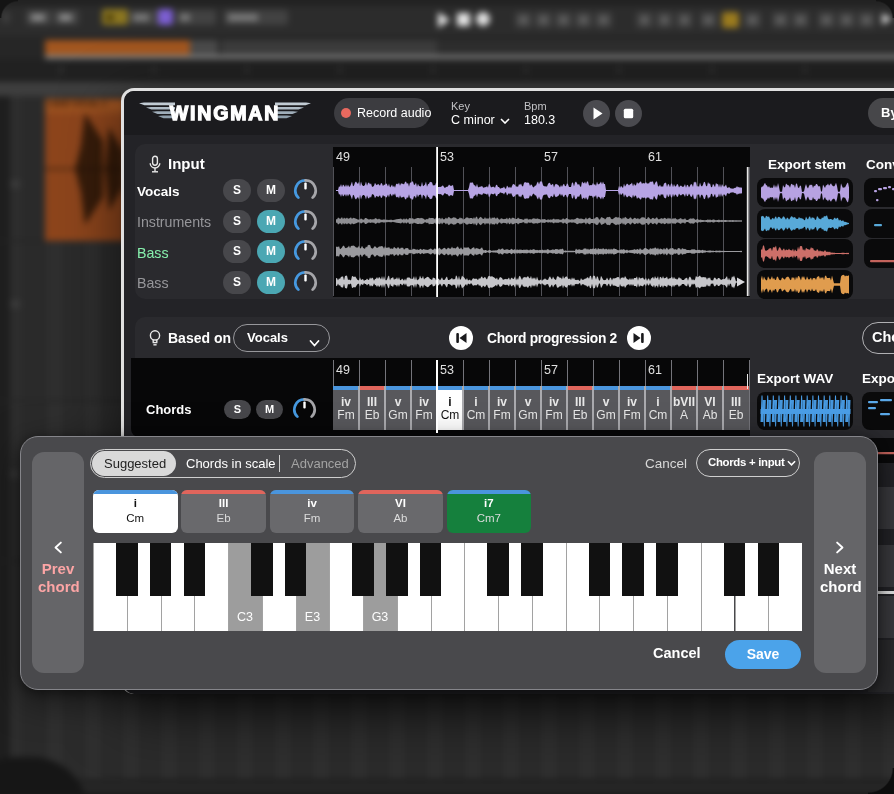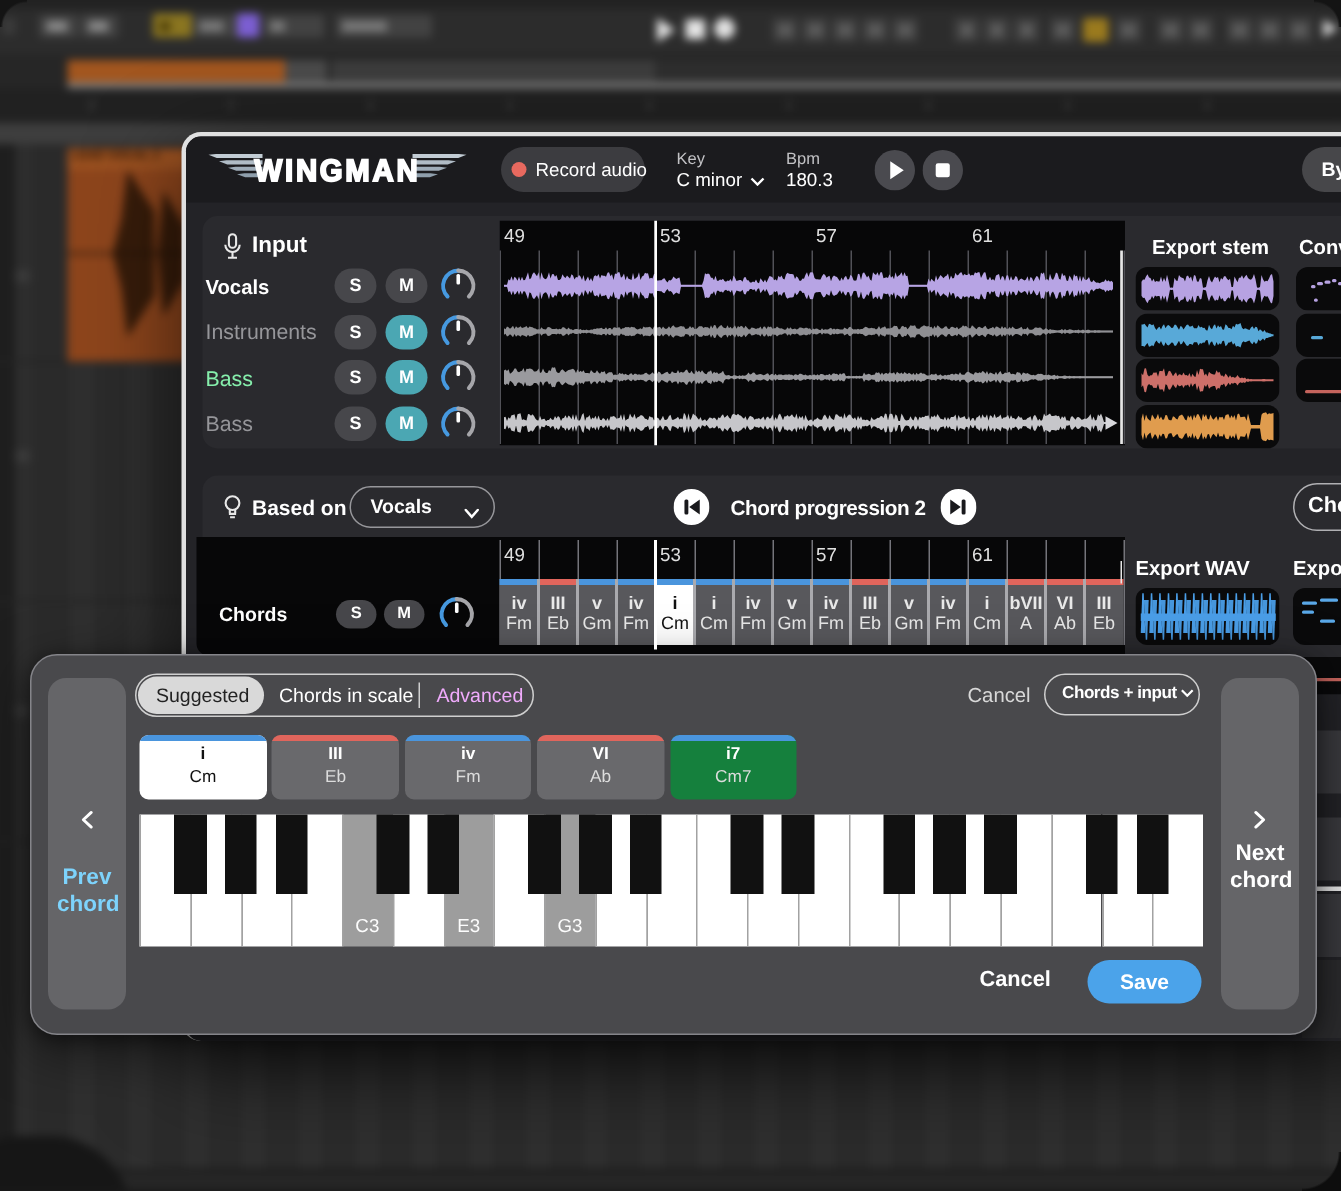--- a/index.html
+++ b/index.html
@@ -493,32 +493,32 @@
     <div style="position:absolute;left:870px;top:487px;width:90px;height:42px;background:#3a3a3e;border-radius:8px;"></div>
     <div style="position:absolute;left:870px;top:545px;width:90px;height:42px;background:#3a3a3e;border-radius:8px;"></div>
     <div style="position:absolute;left:877px;top:591px;width:83px;height:3px;background:#e8e8e8;"></div>
     <div style="position:absolute;left:870px;top:596px;width:90px;height:42px;background:#3a3a3e;border-radius:8px;"></div>
     <div style="position:absolute;left:868px;top:640px;width:92px;height:52px;background:#2b2b2d;"></div>
   <div style="position:absolute;left:20px;top:436px;width:858px;height:254px;background:#49494c;border:1px solid #85858a;box-sizing:border-box;border-radius:18px;box-shadow:0 10px 36px rgba(0,0,0,0.5),0 3px 12px rgba(0,0,0,0.4);"></div>
     <div style="position:absolute;left:32px;top:452px;width:52px;height:221px;background:#656568;border-radius:12px;"></div>
     <div style="position:absolute;left:53px;top:540px;white-space:nowrap;"><svg width="10" height="13" viewBox="0 0 12 16">
         <path d="M9.5,2 L3,8 L9.5,14" stroke="#fff" stroke-width="2.4" fill="none" stroke-linecap="round" stroke-linejoin="round"></path>
       </svg></div>
-    <div style="position:absolute;left:38px;top:576px;white-space:nowrap;font-size:15px;color:#7dd3fc;font-weight:bold;line-height:17.5px;text-align:center;width:40px;">Prev<br>chord</div>
+    <div style="position:absolute;left:38px;top:560px;white-space:nowrap;font-size:15px;color:#fca5a5;font-weight:bold;line-height:17.5px;text-align:center;width:40px;">Prev<br>chord</div>
     <div style="position:absolute;left:814px;top:452px;width:52px;height:221px;background:#656568;border-radius:12px;"></div>
     <div style="position:absolute;left:835px;top:540px;white-space:nowrap;"><svg width="10" height="13" viewBox="0 0 12 16">
         <path d="M2.5,2 L9,8 L2.5,14" stroke="#fff" stroke-width="2.4" fill="none" stroke-linecap="round" stroke-linejoin="round"></path>
       </svg></div>
     <div style="position:absolute;left:820px;top:560px;white-space:nowrap;font-size:15px;color:#fff;font-weight:bold;line-height:17.5px;text-align:center;width:40px;">Next<br>chord</div>
     <div style="position:absolute;left:90px;top:449px;width:266px;height:29px;border:1.5px solid #cfcfcf;border-radius:15px;box-sizing:border-box;"></div>
     <div style="position:absolute;left:92px;top:451px;width:84px;height:25px;background:#d9d9d9;border-radius:13px;"></div>
     <div style="position:absolute;left:104px;top:456px;white-space:nowrap;font-size:13px;color:#222;">Suggested</div>
     <div style="position:absolute;left:186px;top:456px;white-space:nowrap;font-size:13px;color:#fff;">Chords in scale</div>
     <div style="position:absolute;left:279px;top:455px;width:1px;height:17px;background:#cfcfcf;"></div>
-    <div style="position:absolute;left:291px;top:456px;white-space:nowrap;font-size:13px;color:#f0abfc;">Advanced</div>
+    <div style="position:absolute;left:291px;top:456px;white-space:nowrap;font-size:13px;color:#a3a3a3;">Advanced</div>
     <div style="position:absolute;left:645px;top:456px;white-space:nowrap;font-size:13.5px;color:#d8d8d8;">Cancel</div>
     <div style="position:absolute;left:696px;top:449px;width:104px;height:28px;border:1.5px solid #cfcfcf;border-radius:14px;box-sizing:border-box;"></div>
     <div style="position:absolute;left:708px;top:456px;white-space:nowrap;font-size:11.4px;color:#fff;font-weight:bold;letter-spacing:-0.3px;">Chords + input<svg width="9" height="6" viewBox="0 0 10 6" style="margin-left:3px">
         <path d="M1,1 L5,5 L9,1" stroke="#fff" stroke-width="1.7" fill="none"></path>
       </svg></div>
     <div style="position:absolute;left:93.0px;top:490px;width:84.5px;height:43px;background:#fff;border-radius:6px;overflow:hidden;">
       <div style="position:absolute;left:0px;top:0px;width:84.5px;height:4px;background:#4a95dd;"></div>
       <div style="position:absolute;left:0px;top:7px;white-space:nowrap;width:84.5px;text-align:center;font-size:11.5px;font-weight:bold;color:#111;">i</div>
       <div style="position:absolute;left:0px;top:22px;white-space:nowrap;width:84.5px;text-align:center;font-size:11.5px;color:#111;">Cm</div>
     </div>

